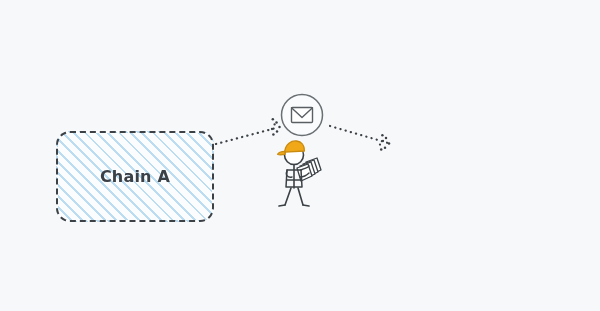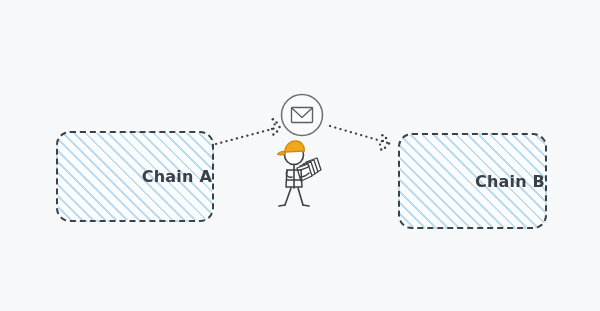--- a/index.html
+++ b/index.html
@@ -33,21 +33,21 @@
     border-radius: 14px;
     background-color: #fbfcfe;
     background-image: repeating-linear-gradient(
         45deg,
         #bcdcf2 0px,
         #bcdcf2 2px,
         rgba(188, 220, 242, 0) 2px,
         rgba(188, 220, 242, 0) 8px);
     display: flex;
     align-items: center;
-    justify-content: flex-end;
+    justify-content: center;
   }
   #box-a { left: 56px; top: 131px; width: 158px; height: 91px; }
   #box-b { left: 398px; top: 133px; width: 149px; height: 96px; }
   .chain-label {
     font-family: "DejaVu Sans", sans-serif;
     font-size: 16px;
     font-weight: bold;
     color: #3a4046;
     letter-spacing: 0.2px;
     user-select: none;
@@ -55,23 +55,20 @@
 </style>
 </head>
 <body>
 
 <div id="canvas">
 
   <div class="chain-box" id="box-a">
     <span class="chain-label">Chain A</span>
   </div>
 
-  <div class="chain-box" id="box-b">
-    <span class="chain-label">Chain B</span>
-  </div>
 
   <svg class="stage-svg" viewBox="0 0 600 311" xmlns="http://www.w3.org/2000/svg">
 
     <g>
       <line x1="216" y1="144" x2="276" y2="128" stroke="#3c4146" stroke-width="2.2" stroke-linecap="round" stroke-dasharray="0.2 5.2"></line>
 
       <circle cx="279.5" cy="127.0" r="1.25" fill="#3c4146"></circle>
       <circle cx="276.5" cy="122.6" r="1.25" fill="#3c4146"></circle>
       <circle cx="272.8" cy="119.2" r="1.25" fill="#3c4146"></circle>
       <circle cx="277.0" cy="131.4" r="1.25" fill="#3c4146"></circle>

